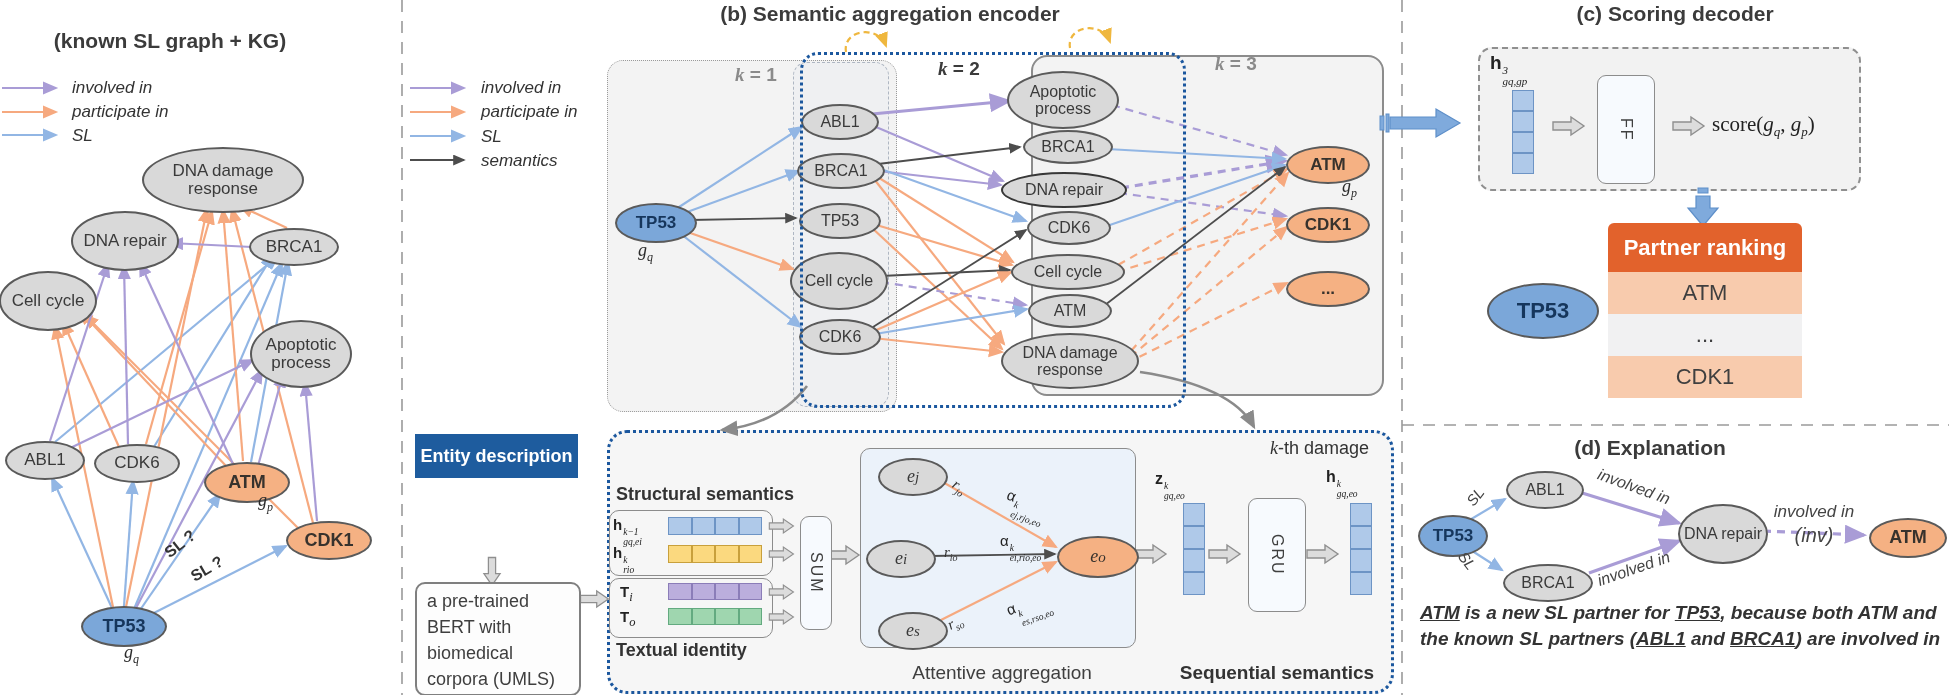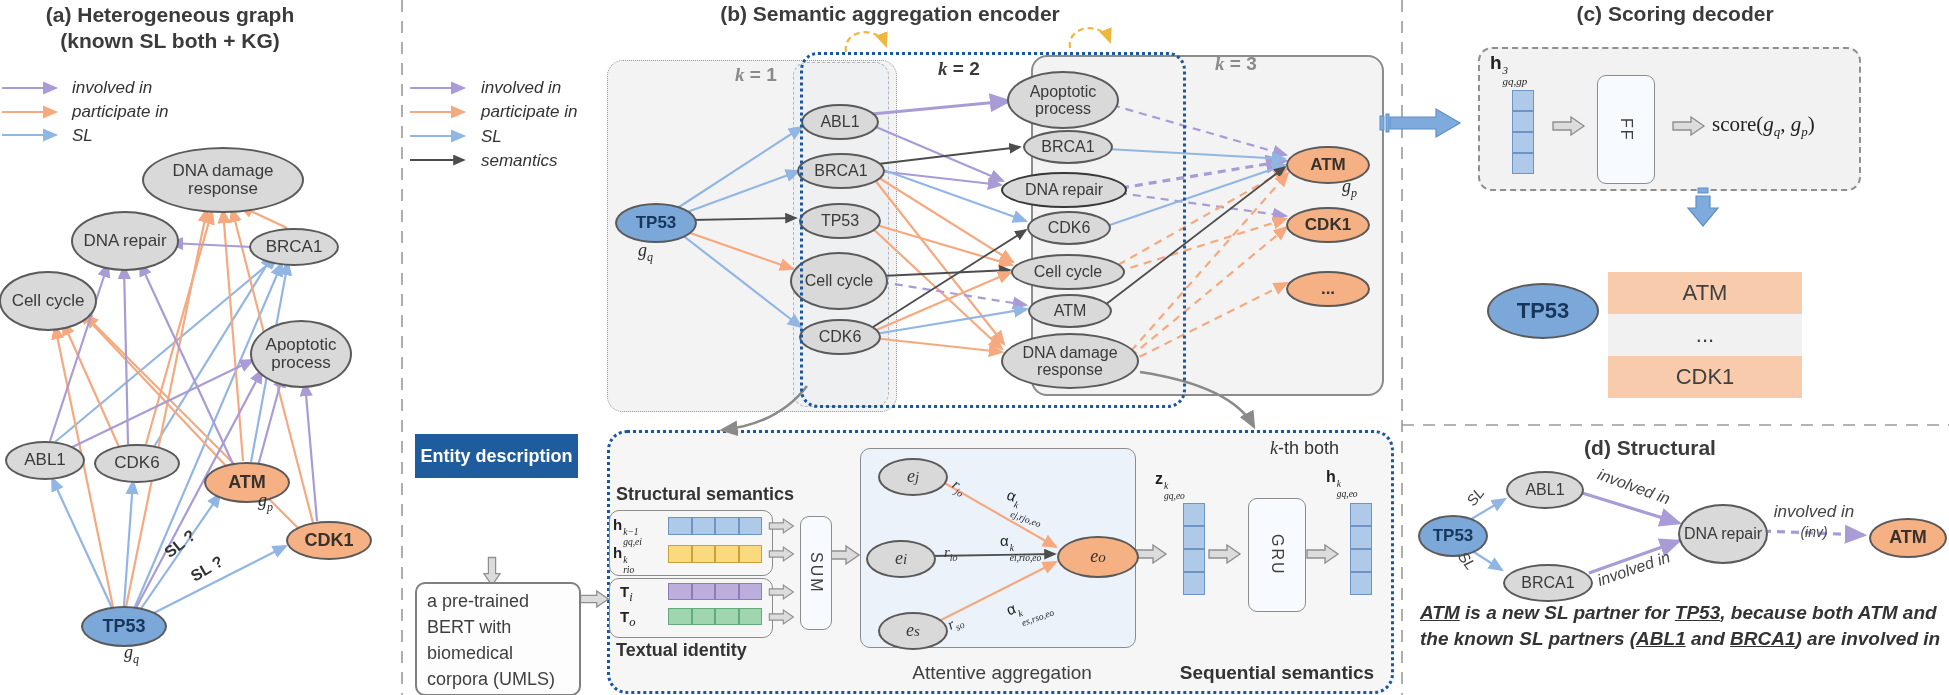--- a/index.html
+++ b/index.html
@@ -249,22 +249,21 @@
       <use href="#ba" transform="translate(1322,554)"></use>
       <use href="#ba" transform="translate(1568,126)"></use>
       <use href="#ba" transform="translate(1688,126)"></use>
       <use href="#ba" transform="translate(594,599) scale(0.9)"></use>
       <use href="#ba" transform="translate(492,571) rotate(90) scale(0.9)"></use>
     </g>
   </svg>
 
   <div class="k2box" style="left:800px;top:52px;width:380px;height:350px;"></div>
 
-  <div class="abs title" style="left:30px;top:3px;width:280px;">(a) Heterogeneous graph</div>
-  <div class="abs title" style="left:30px;top:29px;width:280px;">(known SL both + KG)</div>
+  <div class="abs title" style="left:30px;top:29px;width:280px;">(known SL graph + KG)</div>
   <div class="abs leg" style="left:72px;top:78px;">involved in</div>
   <div class="abs leg" style="left:72px;top:102px;">participate in</div>
   <div class="abs leg" style="left:72px;top:126px;">SL</div>
 
   <div class="node" style="left:142px;top:147px;width:156px;height:60px;font-size:17px;">DNA damage response</div>
   <div class="node" style="left:71px;top:211px;width:102px;height:54px;font-size:17px;">DNA repair</div>
   <div class="node" style="left:249px;top:228px;width:84px;height:32px;font-size:17px;">BRCA1</div>
   <div class="node" style="left:-1px;top:271px;width:92px;height:54px;font-size:17px;">Cell cycle</div>
   <div class="node" style="left:250px;top:320px;width:96px;height:62px;font-size:17px;">Apoptotic process</div>
   <div class="node" style="left:5px;top:441px;width:74px;height:33px;font-size:17px;">ABL1</div>
@@ -302,21 +301,21 @@
   <div class="node" style="left:1028px;top:294px;width:78px;height:28px;">ATM</div>
   <div class="node" style="left:1001px;top:333px;width:132px;height:50px;">DNA damage response</div>
   <div class="node orange" style="left:1286px;top:146px;width:78px;height:32px;font-size:17px;">ATM</div>
   <div class="abs glabel" style="left:1342px;top:176px;"><span>g</span><sub>p</sub></div>
   <div class="node orange" style="left:1286px;top:207px;width:78px;height:30px;font-size:17px;">CDK1</div>
   <div class="node orange" style="left:1286px;top:271px;width:78px;height:30px;font-size:17px;">...</div>
 
   <div class="abs enthead" style="left:415px;top:434px;width:163px;height:44px;">Entity description</div>
   <div class="abs bertbox" style="left:415px;top:582px;width:146px;height:106px;">a pre-trained BERT with biomedical corpora (UMLS)</div>
 
-  <div class="abs" style="left:1270px;top:438px;font-size:18px;color:#333;"><span class="ital">k</span><span>-th both</span></div>
+  <div class="abs" style="left:1270px;top:438px;font-size:18px;color:#333;"><span class="ital">k</span><span>-th damage</span></div>
   <div class="abs secthead" style="left:616px;top:484px;">Structural semantics</div>
   <div class="abs secthead" style="left:616px;top:640px;">Textual identity</div>
 
   <div class="mlabel" style="left:613px;top:516px;"><span class="mb">h</span><span class="mm">
         <span>k−1</span>
         <span>gq,ei</span>
       </span></div>
   <div class="vec vblue" style="left:668px;top:517px;width:94px;height:18px;">
       <span class="c"></span>
       <span class="c"></span>
@@ -420,34 +419,35 @@
       <span class="c"></span>
       <span class="c"></span>
       <span class="c"></span>
       <span class="c"></span>
     </div>
   <div class="pillbox" style="left:1597px;top:75px;width:56px;height:107px;">
       <span class="vtext">FF</span>
     </div>
   <div class="abs scoretxt" style="left:1712px;top:112px;"><span>score(</span><span class="ital">g</span><sub>q</sub><span>, </span><span class="ital">g</span><sub>p</sub><span>)</span></div>
 
+  <div class="abs rkhead" style="left:1608px;top:223px;width:194px;height:49px;">Partner ranking</div>
   <div class="abs rkrow rowA" style="left:1608px;top:272px;width:194px;height:42px;">ATM</div>
   <div class="abs rkrow rowB" style="left:1608px;top:314px;width:194px;height:42px;">...</div>
   <div class="abs rkrow rowA" style="left:1608px;top:356px;width:194px;height:42px;">CDK1</div>
   <div class="node blue" style="left:1487px;top:283px;width:106px;height:50px;font-size:22px;">TP53</div>
 
-  <div class="abs title" style="left:1530px;top:436px;width:240px;">(d) Structural</div>
+  <div class="abs title" style="left:1530px;top:436px;width:240px;">(d) Explanation</div>
   <div class="node blue" style="left:1418px;top:515px;width:64px;height:36px;font-size:17px;">TP53</div>
   <div class="node" style="left:1506px;top:471px;width:72px;height:32px;">ABL1</div>
   <div class="node" style="left:1503px;top:564px;width:84px;height:32px;">BRCA1</div>
   <div class="node" style="left:1678px;top:504px;width:84px;height:54px;">DNA repair</div>
   <div class="node orange" style="left:1869px;top:518px;width:72px;height:34px;font-size:18px;">ATM</div>
   <div class="abs edgelab" style="left:1466px;top:488px;transform:rotate(-52deg);font-size:15px;">SL</div>
   <div class="abs edgelab" style="left:1458px;top:552px;transform:rotate(52deg);font-size:15px;">SL</div>
   <div class="abs edgelab" style="left:1596px;top:478px;transform:rotate(20deg);">involved in</div>
   <div class="abs edgelab" style="left:1596px;top:560px;transform:rotate(-19deg);">involved in</div>
   <div class="abs edgelab" style="left:1762px;top:502px;width:104px;text-align:center;font-size:17px;">involved in</div>
-  <div class="abs edgelab" style="left:1762px;top:524px;width:104px;text-align:center;font-size:14px;">(inv)</div>
+  <div class="abs edgelab" style="left:1762px;top:524px;width:104px;text-align:center;font-size:20px;">(inv)</div>
 
   <div class="abs note" style="left:1420px;top:602px;"><span class="u">ATM</span><span> is a new SL partner for </span><span class="u">TP53</span><span>, because both ATM and</span></div>
   <div class="abs note" style="left:1420px;top:628px;font-style:italic;"><span>the known SL partners (</span><span class="u">ABL1</span><span> and </span><span class="u">BRCA1</span><span>) are involved in</span></div>
 
 </div>
 
 </body></html>

